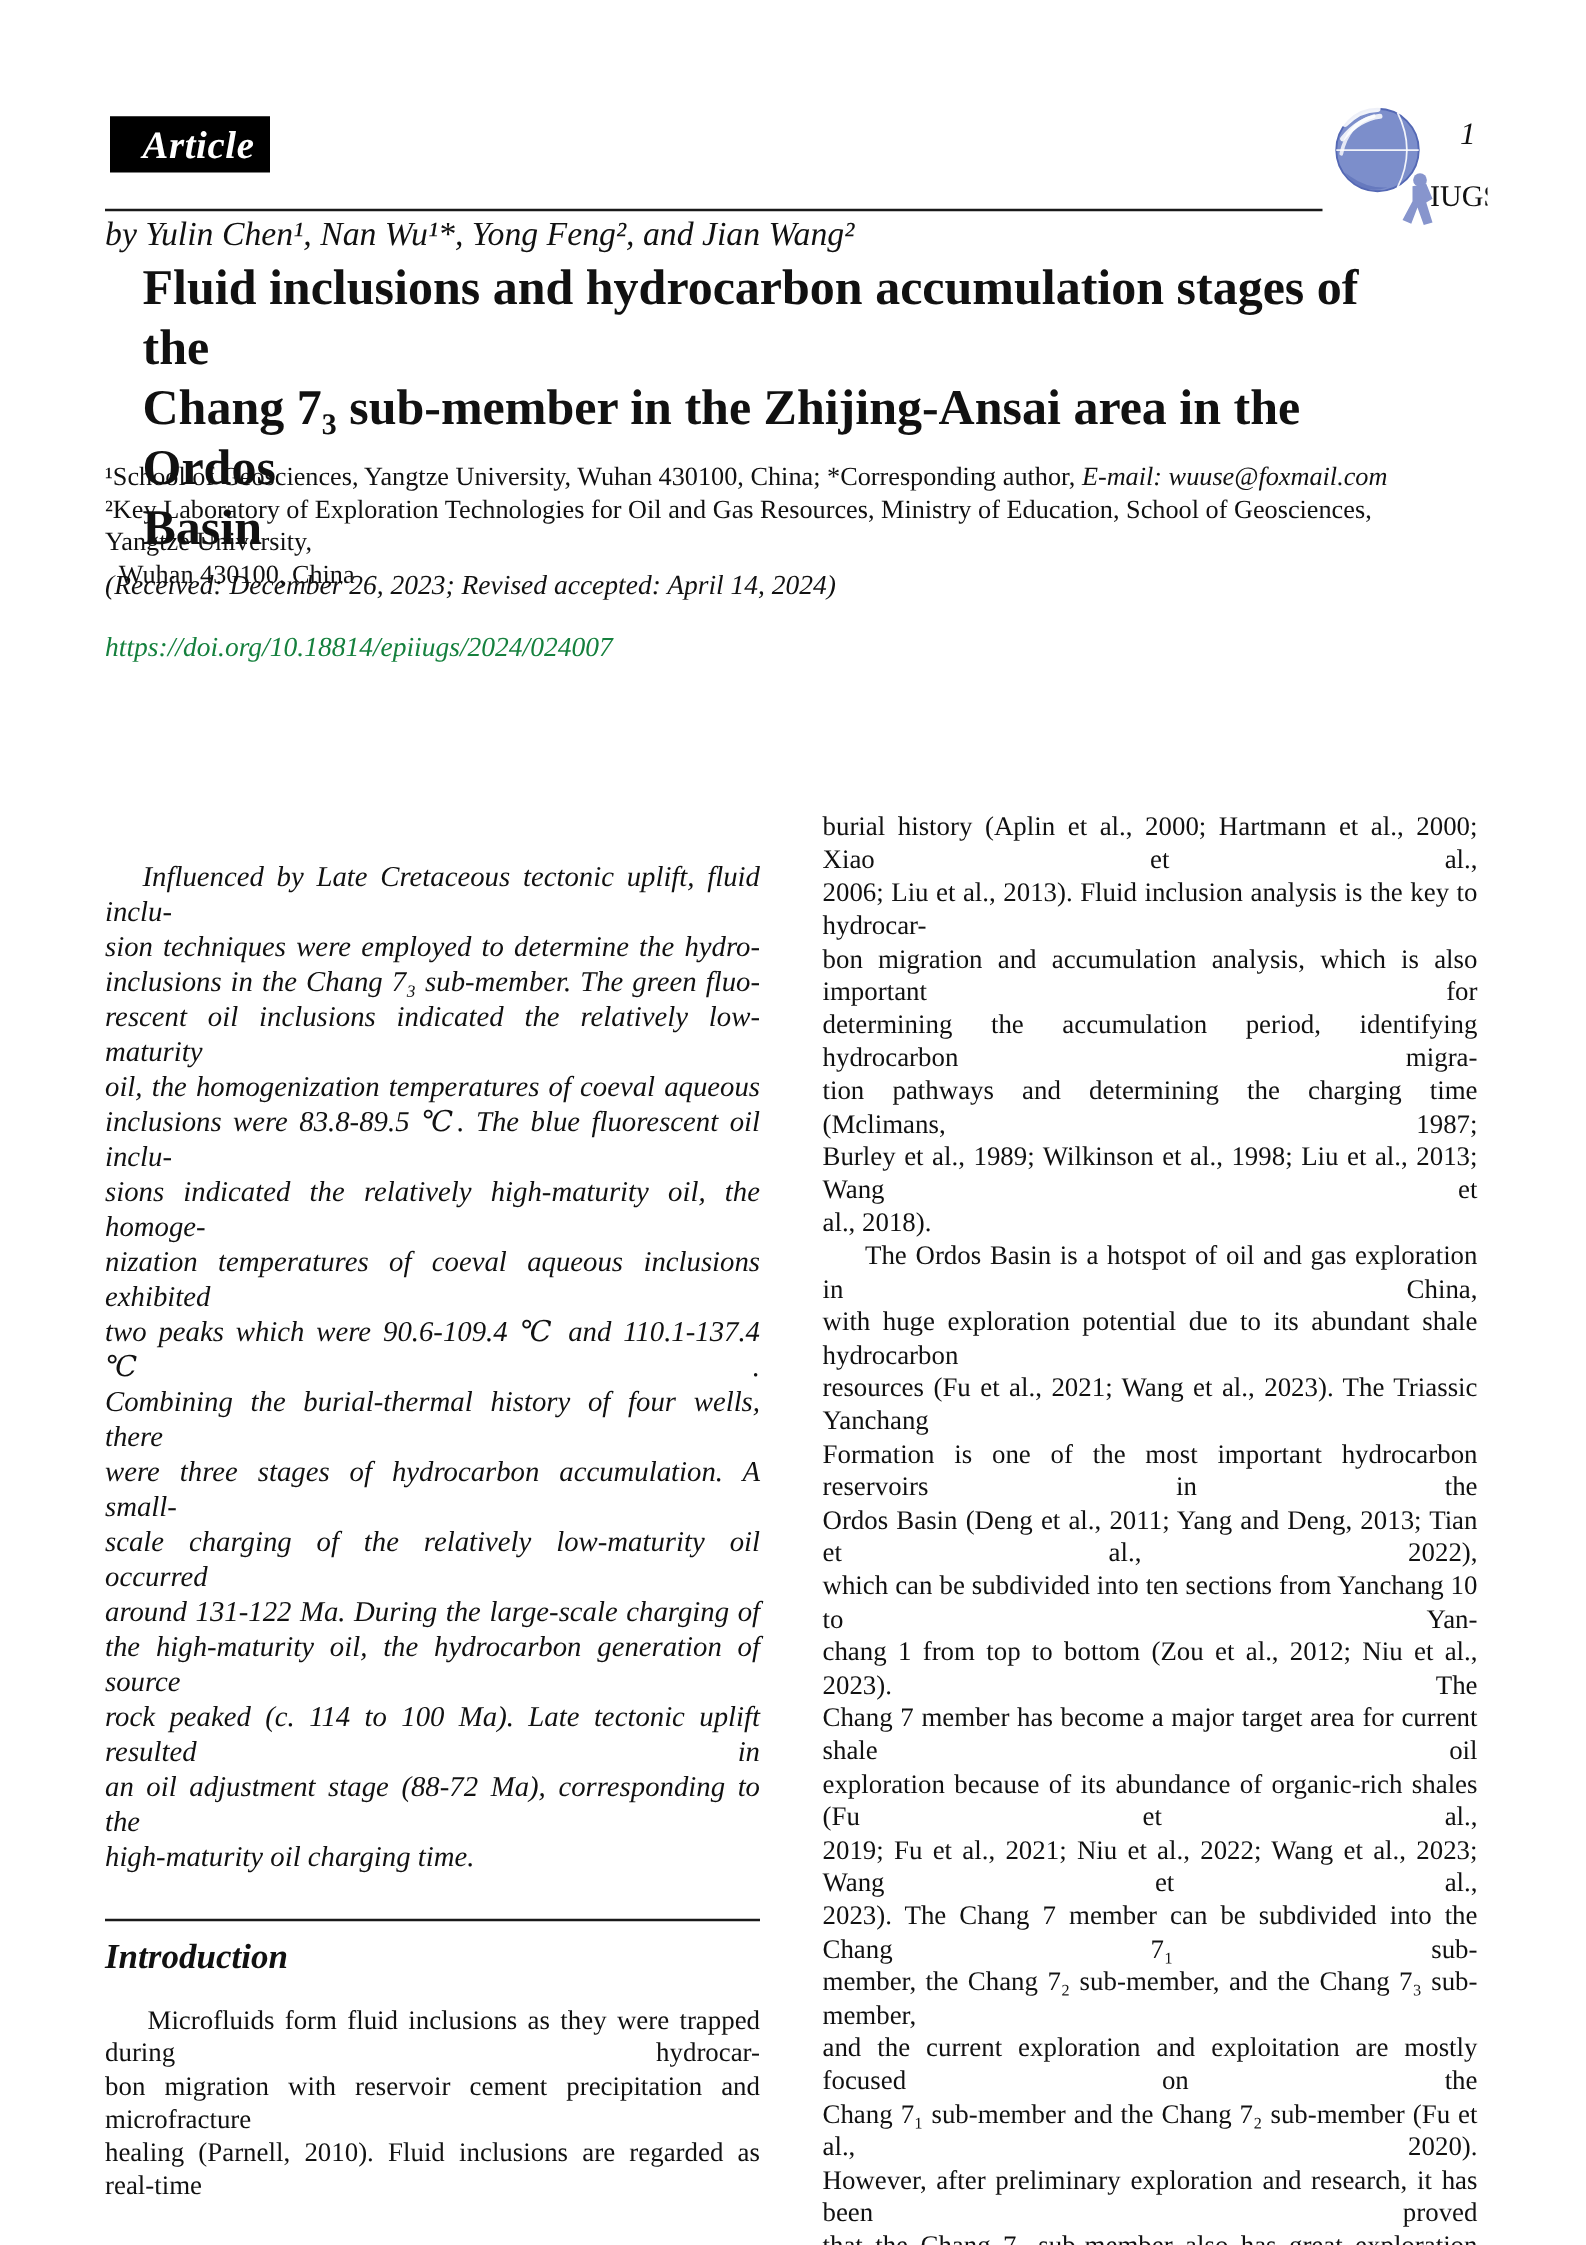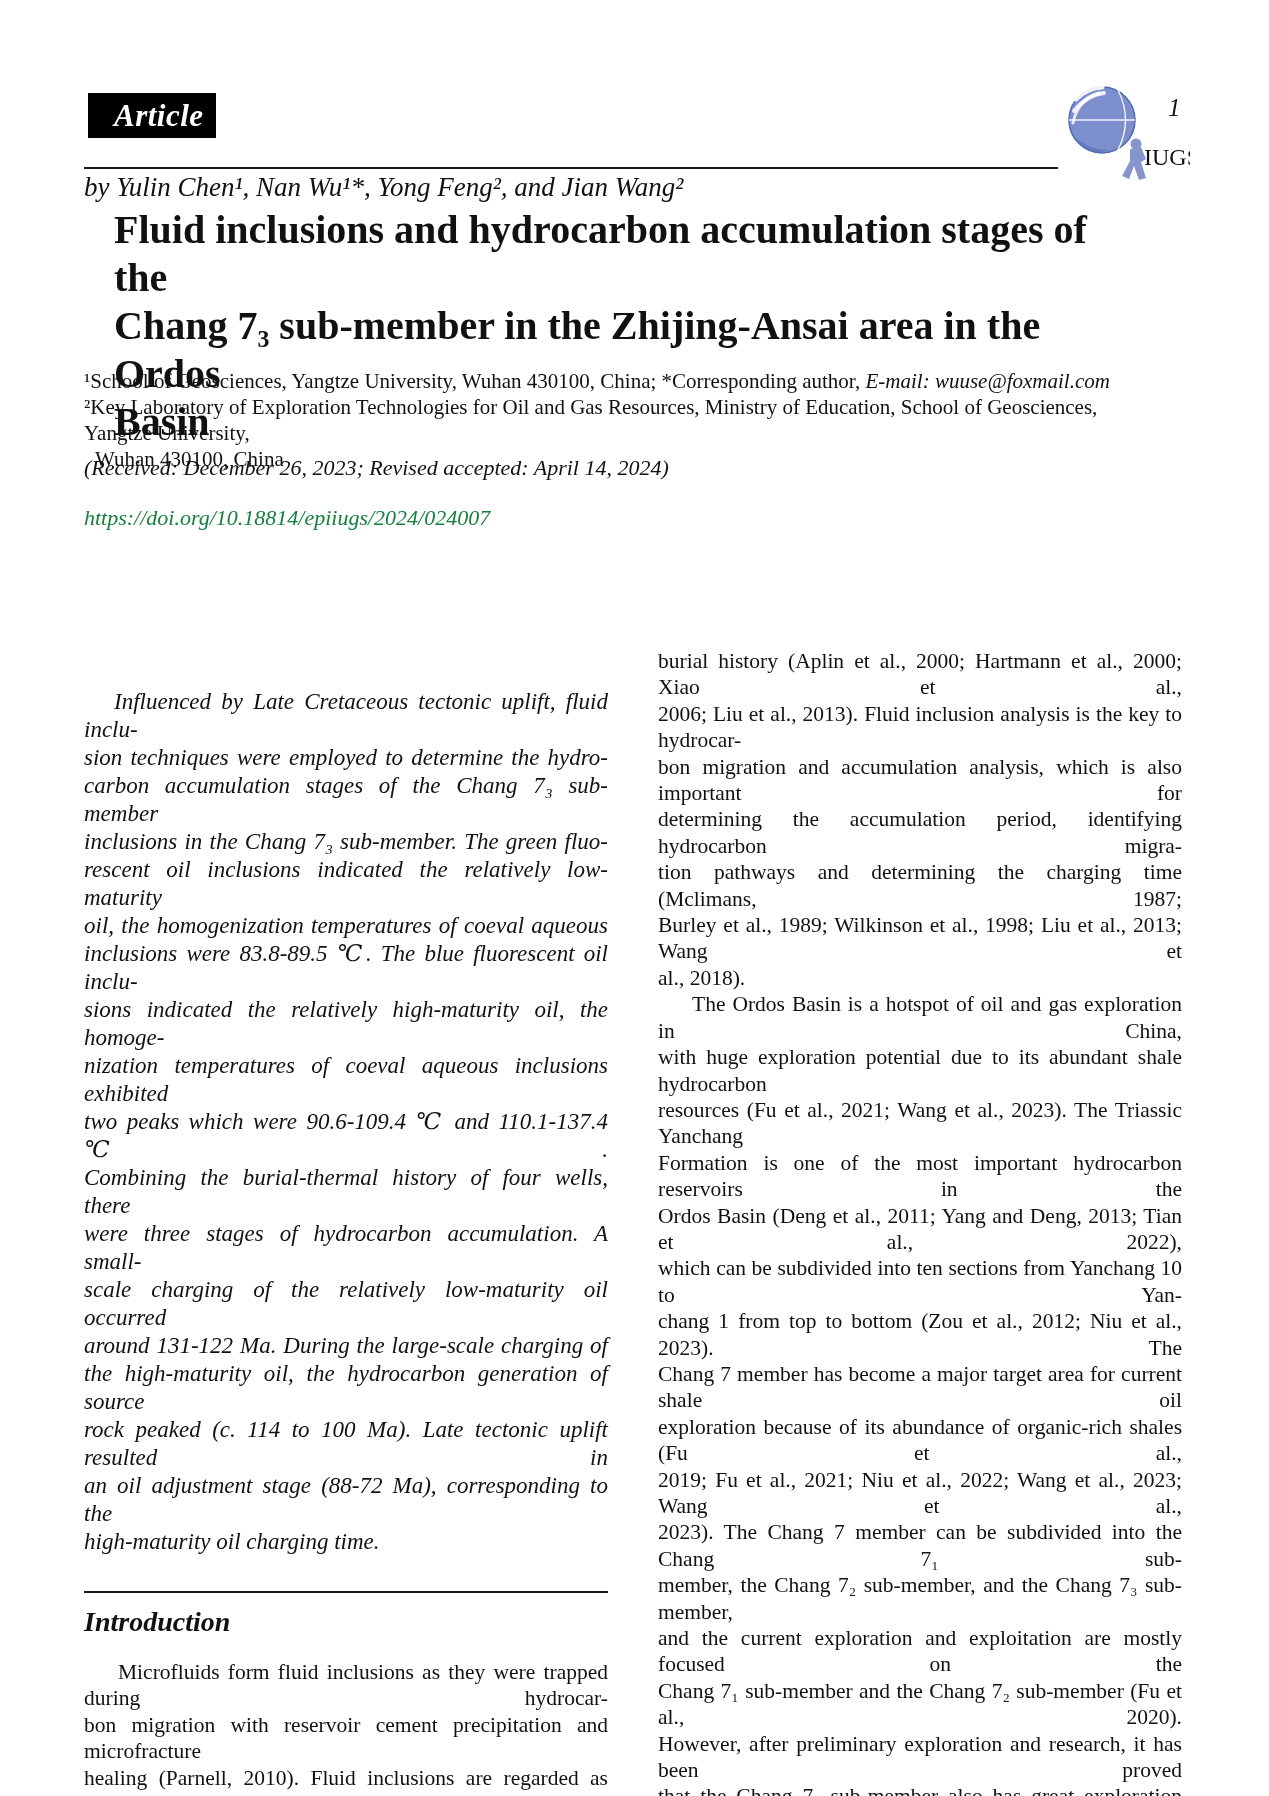--- a/index.html
+++ b/index.html
@@ -95,21 +95,20 @@
   </div>
 
   <div class="dates">(Received: December 26, 2023; Revised accepted: April 14, 2024)</div>
 
   <div class="doi">https://doi.org/10.18814/epiiugs/2024/024007</div>
 
   <div class="col col-left">
     <div class="abstract endpara indent-first">
         <div class="tline">Influenced by Late Cretaceous tectonic uplift, fluid inclu-</div>
         <div class="tline">sion techniques were employed to determine the hydro-</div>
-        <div class="tline">carbon accumulation stages of the Chang 7₃ sub-member</div>
         <div class="tline">inclusions in the Chang 7₃ sub-member. The green fluo-</div>
         <div class="tline">rescent oil inclusions indicated the relatively low-maturity</div>
         <div class="tline">oil, the homogenization temperatures of coeval aqueous</div>
         <div class="tline">inclusions were 83.8-89.5 ℃. The blue fluorescent oil inclu-</div>
         <div class="tline">sions indicated the relatively high-maturity oil, the homoge-</div>
         <div class="tline">nization temperatures of coeval aqueous inclusions exhibited</div>
         <div class="tline">two peaks which were 90.6-109.4 ℃ and 110.1-137.4 ℃.</div>
         <div class="tline">Combining the burial-thermal history of four wells, there</div>
         <div class="tline">were three stages of hydrocarbon accumulation. A small-</div>
         <div class="tline">scale charging of the relatively low-maturity oil occurred</div>

